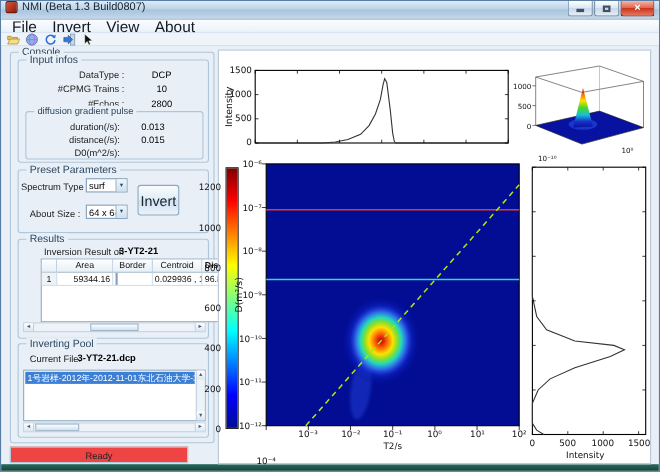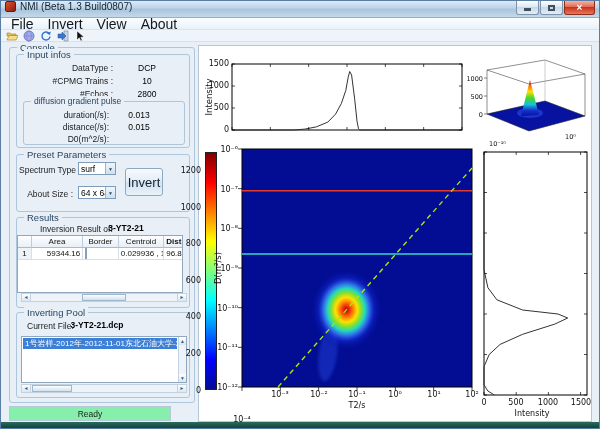--- a/index.html
+++ b/index.html
@@ -53,21 +53,21 @@
   .sb .ar{position:absolute;top:0;width:9px;height:100%;background:linear-gradient(#ffffff,#d9e6f1);
     border:0;border-right:1px solid #c2d2e0;font-size:5px;color:#4a6177;text-align:center;line-height:7px;}
   .sb .arr{right:0;border-right:none;border-left:1px solid #c2d2e0;}
   .sb .tmb{position:absolute;top:0;height:100%;background:linear-gradient(#fcfdfe,#d3e1ee);border:1px solid #9fb7cd;}
   .lbx{position:absolute;background:#fff;border:1px solid #8fa8bf;}
   .lbx-sel{position:absolute;left:1px;top:1px;right:9px;height:11px;background:#3c7fd6;color:#fff;
     font-size:8px;line-height:11px;padding-left:2px;overflow:hidden;white-space:nowrap;}
   .vsb{position:absolute;right:0;top:0;bottom:0;width:8px;background:#eef3f9;border-left:1px solid #c2d2e0;}
   .vsb .va{position:absolute;left:0;width:100%;height:8px;font-size:5px;color:#4a6177;text-align:center;line-height:8px;
     background:linear-gradient(#ffffff,#d9e6f1);}
-  .ready{position:absolute;left:8px;top:405px;width:162px;height:15px;background:#86efac;
+  .ready{position:absolute;left:8px;top:405px;width:162px;height:15px;background:#ef4444;
     border:1px solid #b9c8d6;font-size:8.5px;color:#222;text-align:center;line-height:14px;}
   .strip{position:absolute;left:0;top:421px;width:100%;height:8px;
     background:linear-gradient(#2a6b5f,#0c352e);}
   
   .plot-panel{position:absolute;left:197px;top:44px;width:394px;height:377px;background:#fff;
     border:1px solid #b6c6d4;}
   .plot-panel svg{position:absolute;overflow:visible;}
   .tk{position:absolute;font-family:"DejaVu Sans",sans-serif;font-size:8px;color:#111;white-space:nowrap;}
   .vlabel{position:absolute;width:54px;height:54px;line-height:54px;text-align:center;
     transform:rotate(-90deg);font-family:"DejaVu Sans",sans-serif;font-size:8.5px;color:#111;}
@@ -171,21 +171,21 @@
       </div>
       <div class="btn7" style="left:108px;top:13px;width:38px;height:28px;">
         <span>Invert</span>
       </div>
     </div>
 
     <div class="gb" style="left:6px;top:169px;width:174px;height:91px;">
       <span class="gb-t">Results</span>
       <span class="lb" style="left:23px;top:6px;width:58px;">Inversion Result of:</span>
       <span class="val ce" style="left:81px;top:5px;width:56px;font-weight:bold;">3-YT2-21</span>
-      <div class="tbl" style="left:0;top:17px;width:166px;height:58px;">
+      <div class="tbl" style="left:20px;top:17px;width:166px;height:58px;">
         <div class="trow">
           <span class="tc th" style="width:14px;"></span>
           <span class="tc th" style="width:52px;">Area</span>
           <span class="tc th" style="width:36px;">Border</span>
           <span class="tc th" style="width:46px;">Centroid</span>
           <span class="tc th" style="width:18px;border-right:none;font-weight:bold;">Dist</span>
         </div>
         <div class="trow">
           <span class="tc rh" style="width:14px;">1</span>
           <span class="tc ra" style="width:52px;">59344.16</span>

